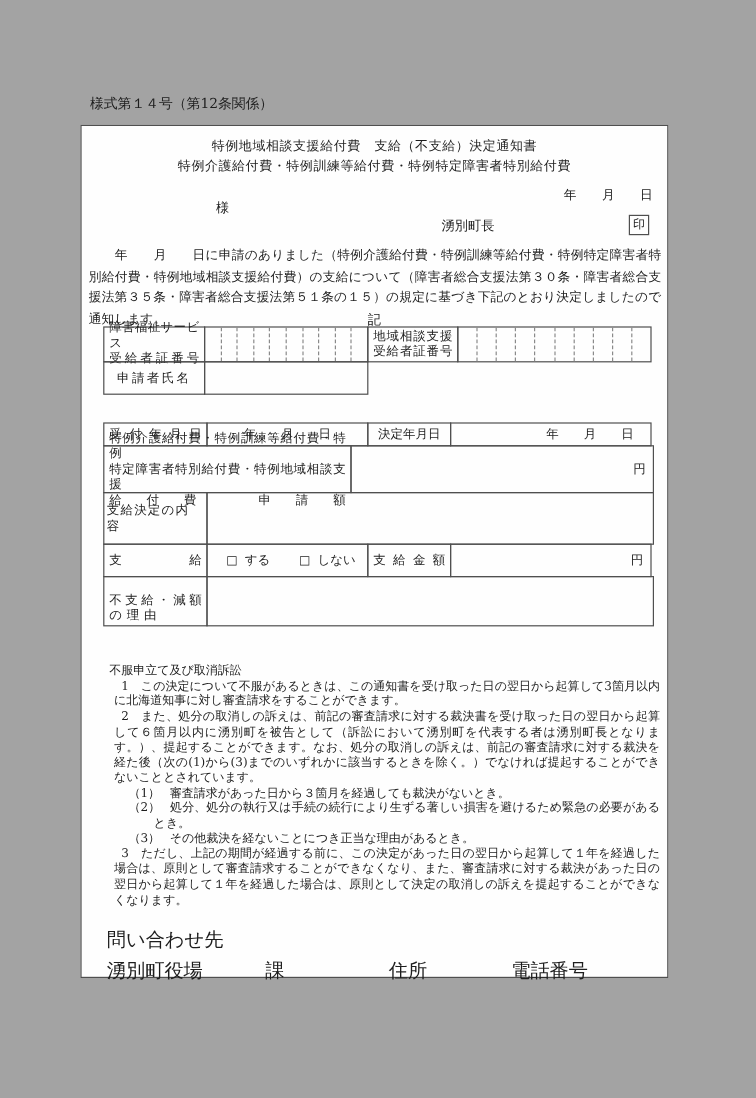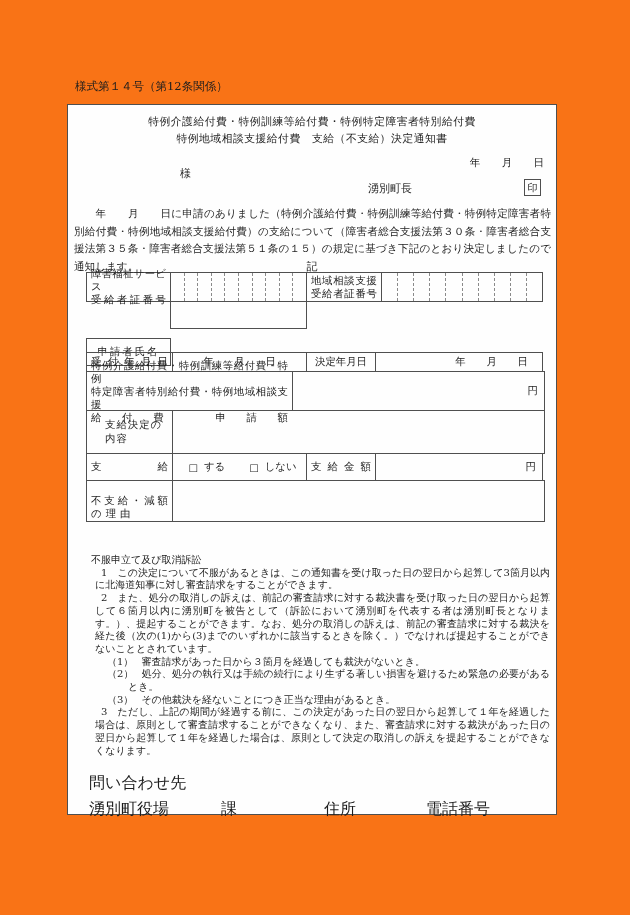--- a/index.html
+++ b/index.html
@@ -1,17 +1,17 @@
 <!DOCTYPE html>
 <html><head>
 <meta charset="utf-8">
 <style>
   html,body { margin:0; padding:0; background:#e8e8e8; }
   .page {
-    position:relative; width:630px; height:915px; background:#f97316;
+    position:relative; width:630px; height:915px; background:#a3a3a3;
     font-family:"DejaVu Serif","Liberation Serif",serif; color:#1d1d1d;
     overflow:hidden; margin:0 auto;
   }
   .form-no { position:absolute; left:75px; top:79px; font-size:11.5px; }
   .box { position:absolute; left:67px; top:104px; width:488px; height:709px;
          border:1px solid #4f4f4f; background:#fefefe; }
   .title { position:absolute; top:9px; left:0; right:0; text-align:center;
            font-size:10.8px; line-height:16.5px; letter-spacing:0.5px; }
   .dateline { position:absolute; top:51px; right:12px; font-size:10.6px; }
   .sama { position:absolute; left:112px; top:61px; font-size:11px; }
@@ -58,22 +58,22 @@
 </head>
 <body>
 
 <div class="page">
 
   <div class="form-no">様式第１４号（第12条関係）</div>
 
   <div class="box">
 
     <div class="title">
+      <div>特例地域相談支援給付費　支給（不支給）決定通知書</div>
       <div>特例介護給付費・特例訓練等給付費・特例特定障害者特別給付費</div>
-      <div>特例地域相談支援給付費　支給（不支給）決定通知書</div>
     </div>
 
     <div class="dateline">年　　月　　日</div>
     <div class="sama">様</div>
     <div class="issuer">湧別町長</div>
     <div class="seal">印</div>
 
     <div class="para">　　年　　月　　日に申請のありました（特例介護給付費・特例訓練等給付費・特例特定障害者特別給付費・特例地域相談支援給付費）の支給について（障害者総合支援法第３０条・障害者総合支援法第３５条・障害者総合支援法第５１条の１５）の規定に基づき下記のとおり決定しましたので通知します。</div>
     <div class="ki">記</div>
 
@@ -102,21 +102,21 @@
             <i></i>
             <i></i>
             <i></i>
             <i></i>
             <i></i>
             <i></i>
             <i></i>
           </div>
       </div>
       <div class="row">
-        <div class="c ctr ls2" style="width:85px;height:28px;margin-top:37px;">申請者氏名</div>
+        <div class="c ctr ls2" style="width:85px;height:28px;">申請者氏名</div>
         <div class="c" style="width:137px;height:28px;"></div>
       </div>
     </div>
 
     <div class="tbl t2">
       <div class="row">
         <div class="c jl" style="width:87px;height:20px;">受付年月日</div>
         <div class="c ctr" style="width:135px;height:20px;">年　　月　　日</div>
         <div class="c ctr" style="width:70px;height:20px;">決定年月日</div>
         <div class="c rgt" style="width:168px;height:20px;padding-right:14px;">年　　月　　日</div>
@@ -124,21 +124,21 @@
       <div class="row">
         <div class="c jl pre lh13" style="width:207px;height:40px;">特例介護給付費・特例訓練等給付費・特例
 特定障害者特別給付費・特例地域相談支援
 給付費　申請額</div>
         <div class="c rgt" style="width:253px;height:40px;padding-right:6px;">
             <span></span>
             <span>円</span>
           </div>
       </div>
       <div class="row">
-        <div class="c" style="width:87px;height:44px;letter-spacing:1px;padding-left:18px;">支給決定の内容</div>
+        <div class="c" style="width:87px;height:44px;letter-spacing:1px;padding-left:2px;">支給決定の内容</div>
         <div class="c" style="width:373px;height:44px;"></div>
       </div>
       <div class="row">
         <div class="c jl" style="width:87px;height:28px;">支給</div>
         <div class="c cbrow" style="width:135px;height:28px;">
           <span class="cb">□</span>
           <span>する</span>
           <span class="cb cb2">□</span>
           <span>しない</span>
         </div>

